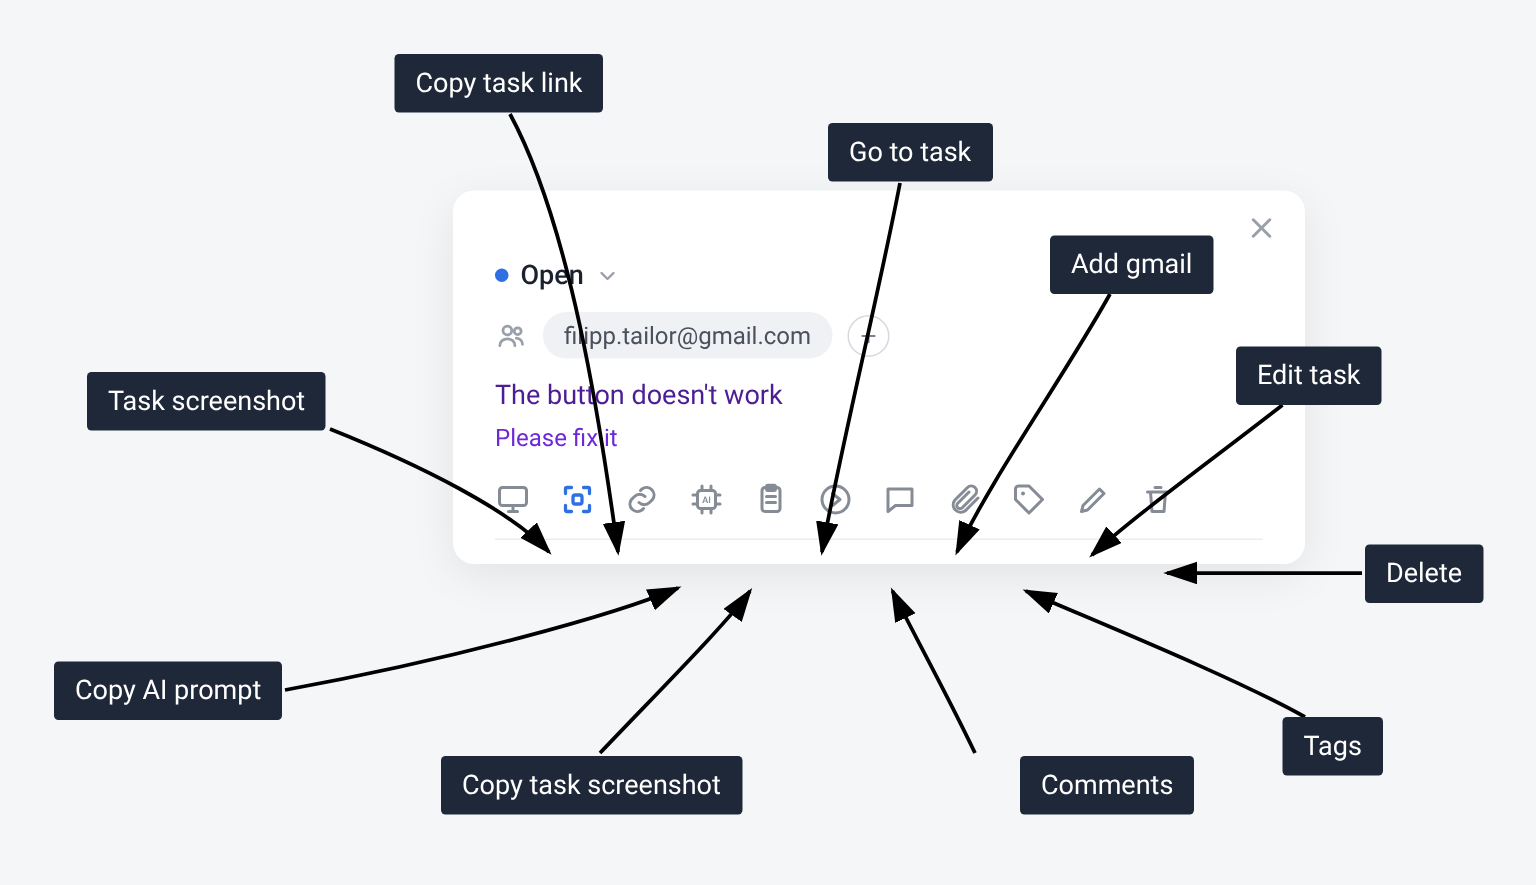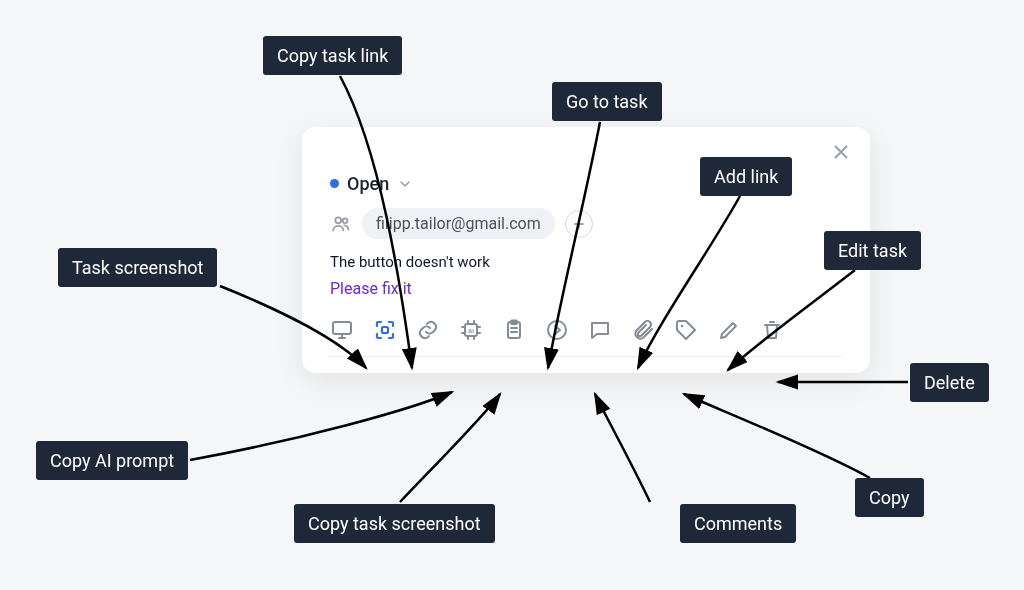--- a/index.html
+++ b/index.html
@@ -72,22 +72,22 @@
       height: 28px;
       border-radius: 50%;
       display: flex;
       align-items: center;
       justify-content: center;
       color: #7b828c;
       cursor: pointer;
       border: 1.5px solid #d5d8de;
     }
     .task-title {
-      font-size: 15px;
-      color: #0f172a;
+      font-size: 18px;
+      color: #4c1d95;
       margin-bottom: 8px;
       font-weight: 400;
     }
     .task-desc {
       font-size: 16px;
       color: #6d28d9;
       margin-bottom: 20px;
     }
     .toolbar {
       display: flex;
@@ -248,24 +248,24 @@
           <path d="M5 7h14M10 4h4M7 7l1 13h8l1-13" stroke="currentColor" stroke-width="2" fill="none" stroke-linecap="round" stroke-linejoin="round"></path>
         </svg>
     </div>
   </div>
 
 </div>
 
 <div class="callout" style="left:58px; top:248px;">Task screenshot</div>
 <div class="callout" style="left:263px; top:36px;">Copy task link</div>
 <div class="callout" style="left:552px; top:82px;">Go to task</div>
-<div class="callout" style="left:700px; top:157px;">Add link</div>
+<div class="callout" style="left:700px; top:157px;">Add gmail</div>
 <div class="callout" style="left:824px; top:231px;">Edit task</div>
 <div class="callout" style="left:910px; top:363px;">Delete</div>
-<div class="callout" style="left:855px; top:478px;">Copy</div>
+<div class="callout" style="left:855px; top:478px;">Tags</div>
 <div class="callout" style="left:632px; top:504px;margin-left:48px;">Comments</div>
 <div class="callout" style="left:294px; top:504px;">Copy task screenshot</div>
 <div class="callout" style="left:36px; top:441px;">Copy AI prompt</div>
 
 <svg class="arrow" style="left:0; top:0;" width="1024" height="590">
   <defs>
     <marker id="ah" markerWidth="10" markerHeight="10" refX="8" refY="3" orient="auto">
       <polygon points="0,0 9,3 0,6"></polygon>
     </marker>
   </defs>

